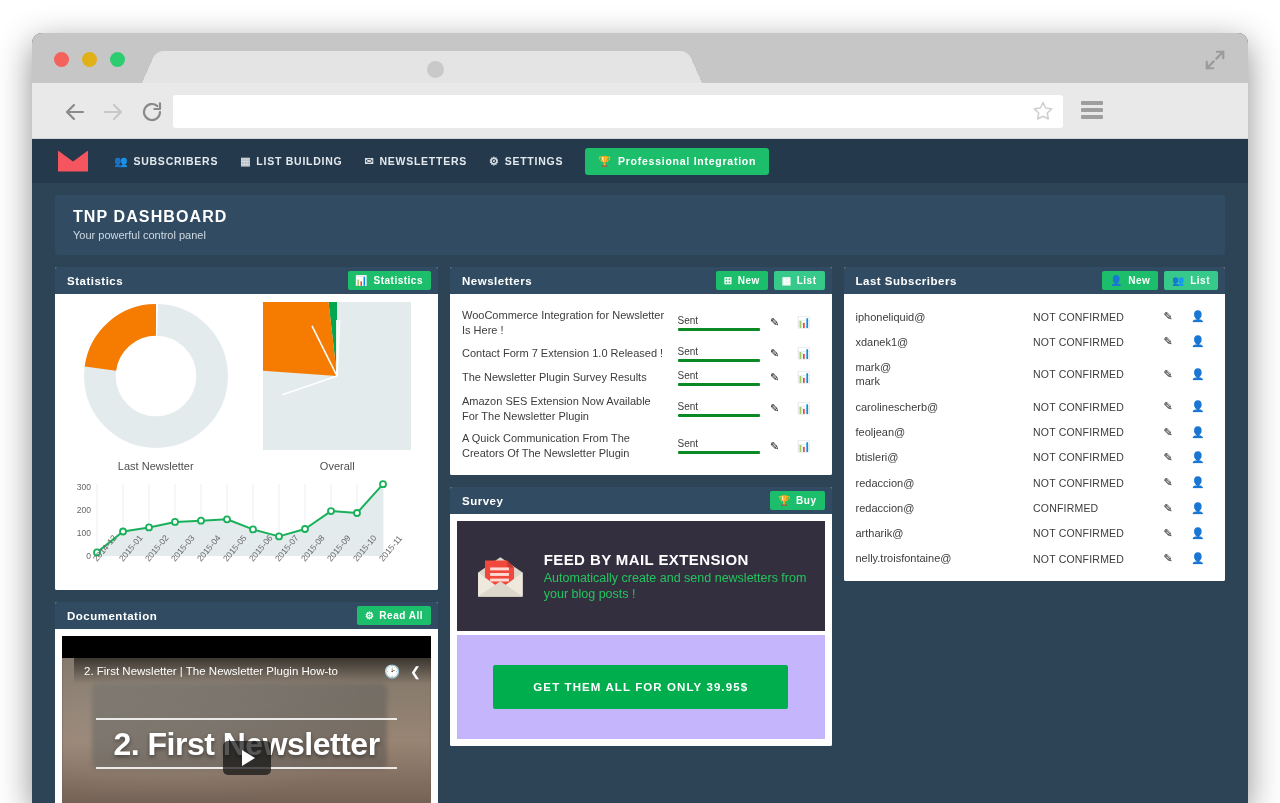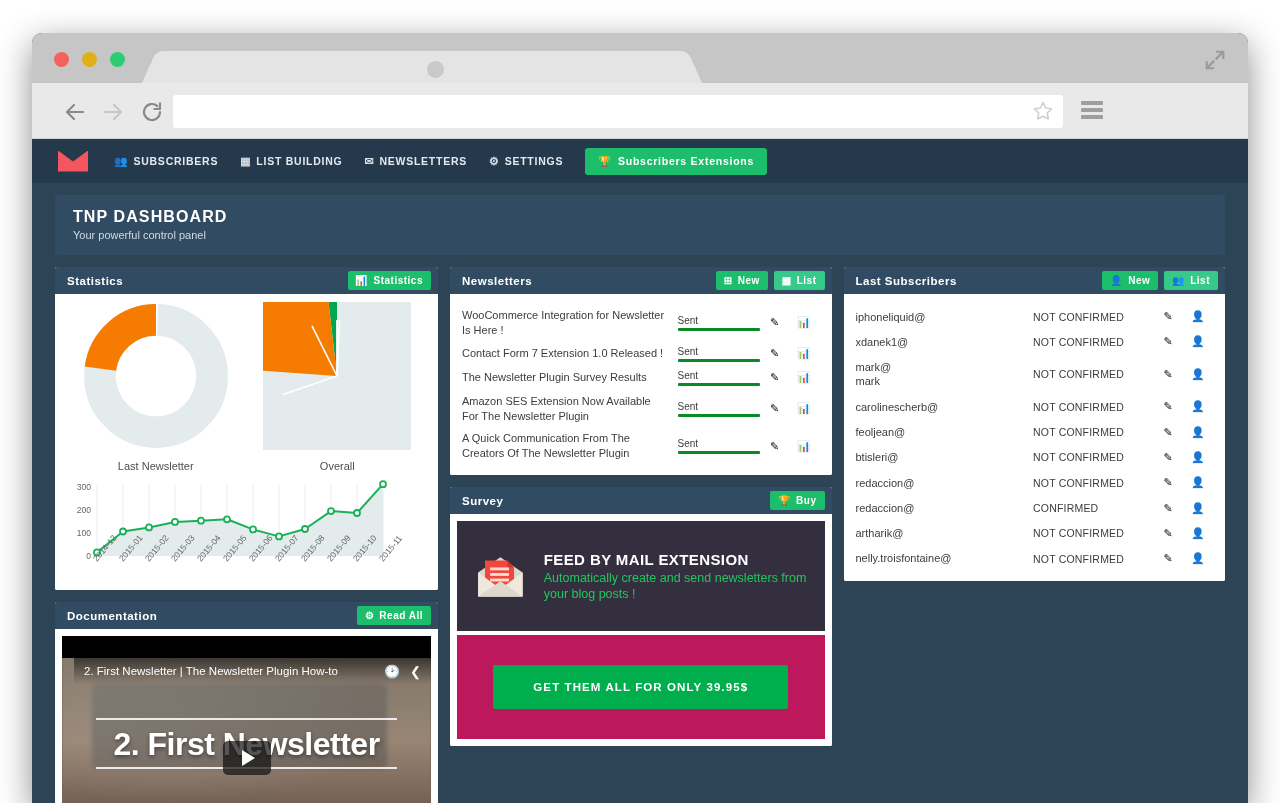--- a/index.html
+++ b/index.html
@@ -179,21 +179,21 @@
   
   #premium-body { padding:7px; background:#fff; }
   #promo-top {
     background:#342f3f;
     display:flex; align-items:center; gap:16px;
     padding:18px 16px;
   }
   #promo-copy h3 { color:#fff; font-size:15px; letter-spacing:.4px; font-weight:bold; }
   #promo-copy p { color:#22c55e; font-size:12.5px; line-height:1.28; margin-top:2px; }
   #promo-bottom {
-    background:#be185d; margin-top:4px;
+    background:#c4b5fd; margin-top:4px;
     padding:30px 0; text-align:center;
   }
   #promo-cta {
     display:inline-block;
     background:#00ae4d; color:#fff;
     font-size:11.5px; font-weight:bold; letter-spacing:1.1px;
     padding:16px 40px; border-radius:2px;
     cursor:pointer;
   }
 
@@ -317,21 +317,21 @@
         <span class="ni">✉</span>
         <span>Newsletters</span>
       </div>
       <div class="navitem">
         <span class="ni">⚙</span>
         <span>Settings</span>
       </div>
 
       <div id="nav-pro">
         <span class="ni">🏆</span>
-        <span>Subscribers Extensions</span>
+        <span>Professional Integration</span>
       </div>
     </div>
 
     <div id="dash-header">
       <div id="dash-title">TNP DASHBOARD</div>
       <div id="dash-sub">Your powerful control panel</div>
     </div>
 
     <div id="columns">
 

